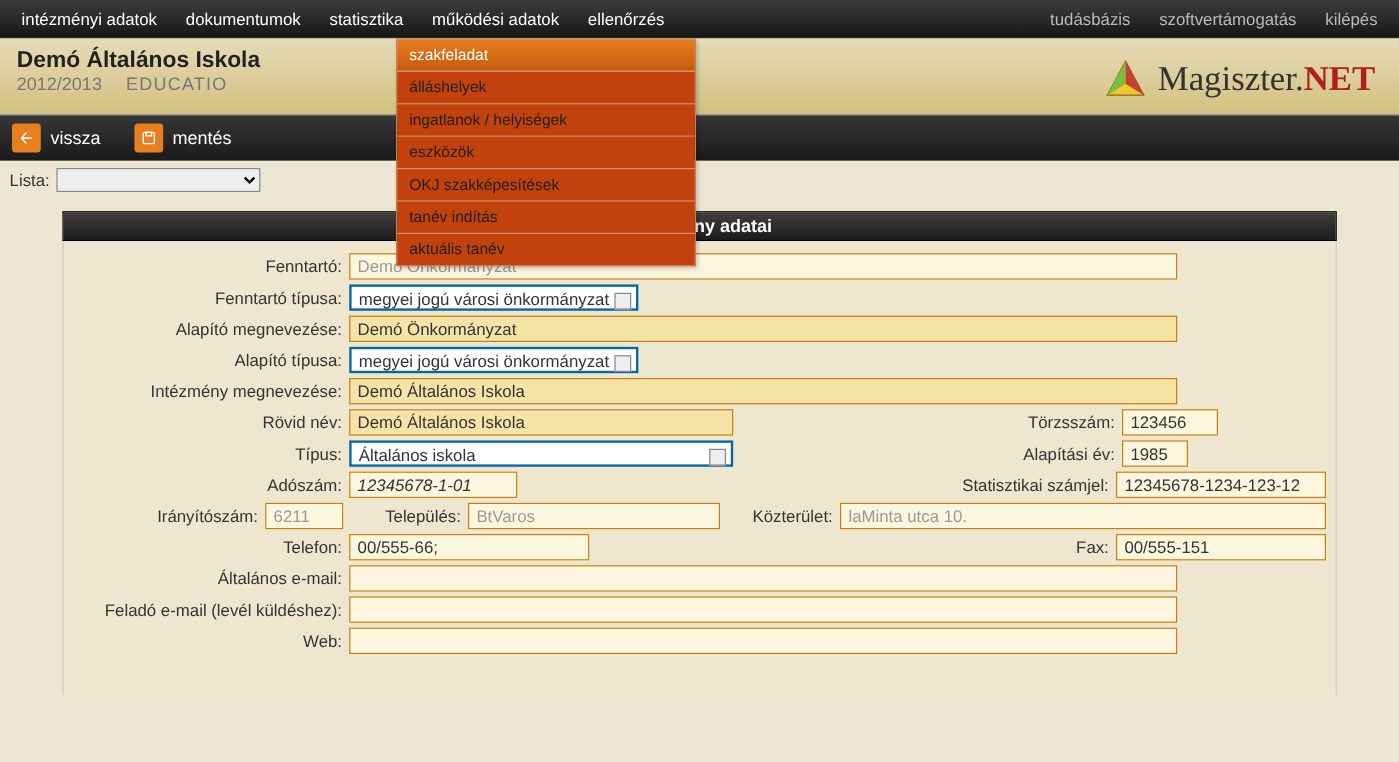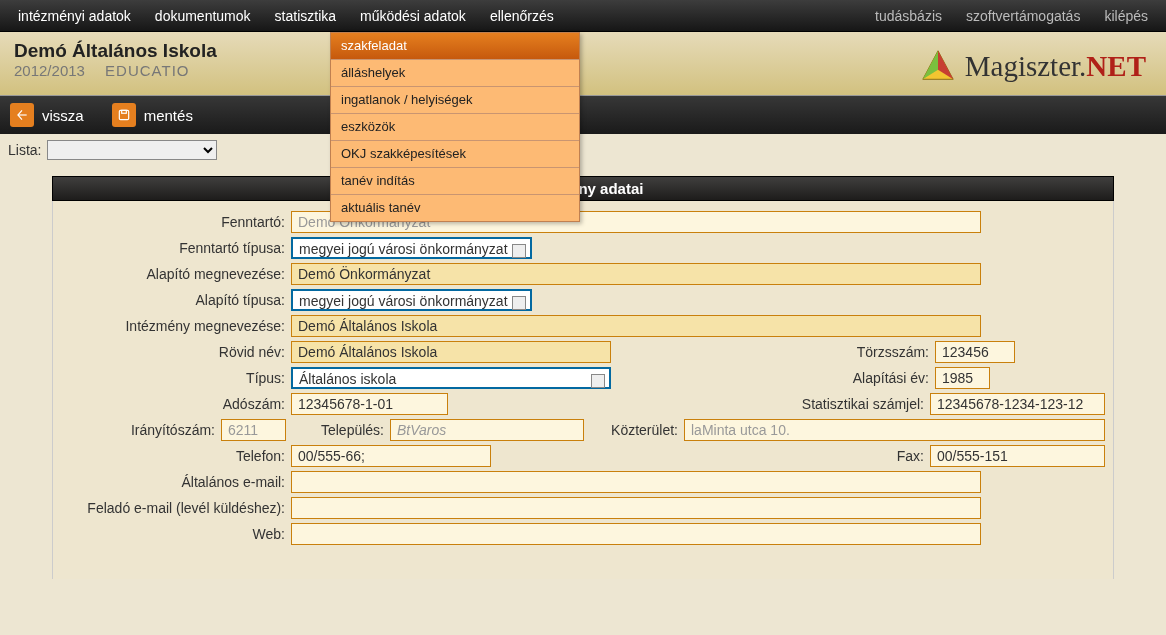--- a/index.html
+++ b/index.html
@@ -38,21 +38,21 @@
   .submenu {
     position: absolute;
     left: 330px;
     top: 32px;
     width: 250px;
     z-index: 100;
     border:1px solid #c08050;
     box-shadow:2px 2px 4px rgba(0,0,0,.25);
   }
   .submenu .sub-item {
-    background:#fdba74;
+    background:#c2410c;
     color:#222;
     border-bottom:1px solid #c99571;
     padding:4px 10px;
     font-size:13px;
     cursor:pointer;
     line-height:18px;
   }
   .submenu .sub-item:first-child {
     background: linear-gradient(#e57f1f,#c6590d);
     color:#fff;
@@ -271,31 +271,31 @@
         <span>Általános iskola</span><span class="chev"></span>
       </div>
       <div class="spacer"></div>
       <div class="col2-lab">Alapítási év:</div>
       <input type="text" class="val-white" style="width: 55px;" value="1985">
       <div style="width:115px"></div>
     </div>
 
     <div class="row">
       <div class="lab">Adószám:</div>
-      <input type="text" class="val-white" style="width: 157px;" value="12345678-1-01">
+      <input type="text" class="val-white" style="width: 140px; font-style: italic;" value="12345678-1-01">
       <div class="spacer"></div>
       <div class="col2-lab" style="width:200px">Statisztikai számjel:</div>
       <input type="text" class="val-white" style="width: 175px;" value="12345678-1234-123-12">
     </div>
 
     <div class="row">
       <div class="lab-sm" style="width:160px">Irányítószám:</div>
       <input type="text" class="grey val-white" style="width: 65px;" value="6211">
       <div class="lab-sm" style="width:104px">Település:</div>
-      <input type="text" class="grey val-white" style="width: 194px; font-style: italic;" value="BtVaros">
+      <input type="text" class="grey val-white" style="width: 210px;" value="BtVaros">
       <div class="lab-sm" style="width:100px">Közterület:</div>
       <input type="text" class="grey val-white wide" style="max-width: 430px;" value="laMinta utca 10.">
     </div>
 
     <div class="row">
       <div class="lab">Telefon:</div>
       <input type="text" class="val-white" style="width: 200px;" value="00/555-66;">
       <div class="spacer"></div>
       <div class="col2-lab">Fax:</div>
       <input type="text" class="val-white" style="width: 175px;" value="00/555-151">

